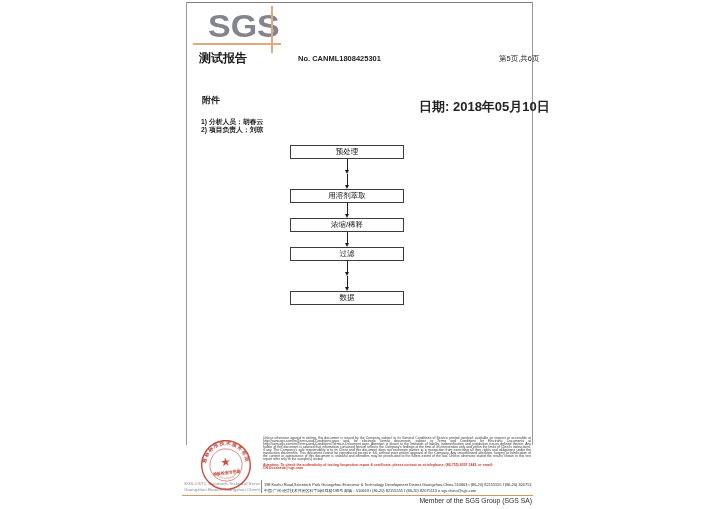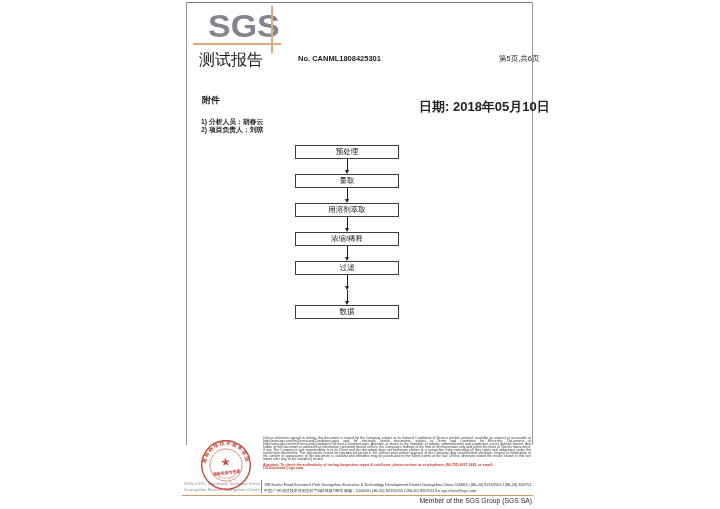--- a/index.html
+++ b/index.html
@@ -9,31 +9,31 @@
   
   .frame-top{left:186px;top:2px;width:346px;height:0;border-top:1.5px solid #7d7d7d;}
   .frame-left{left:186px;top:2px;width:0;height:443px;border-left:1px solid #9a9a9a;}
   .frame-right{left:532px;top:2px;width:0;height:443px;border-left:1px solid #9a9a9a;}
   
   .sgs-logo{left:208px;top:9px;font-size:34px;font-weight:bold;letter-spacing:0px;
             color:#84848e;transform:scaleY(0.92);line-height:1;}
   .logo-hline{left:193px;top:43px;width:88px;height:2px;background:#e0a87d;}
   .logo-vline{left:271px;top:6px;width:2px;height:47px;background:#e0a87d;}
   
-  .doc-type{left:199px;top:50px;font-size:16px;font-weight:normal;}
+  .doc-type{left:199px;top:50px;font-size:12px;font-weight:bold;}
   .report-no{left:298px;top:54px;font-size:7.5px;font-weight:bold;color:#222;}
   .date{left:419px;top:54px;font-size:13px;font-weight:bold;color:#222;margin-top:44px;}
   .page-info{left:499px;top:54px;font-size:7.5px;font-weight:normal;color:#222;}
   .attachment{left:202px;top:78px;font-size:9px;font-weight:bold;margin-top:16px;}
   .flow-title{left:186px;top:92px;width:300px;text-align:center;font-size:9.5px;font-weight:bold;}
   .personnel-1{left:201px;top:117px;font-size:6.8px;font-weight:bold;color:#222;}
   .personnel-2{left:201px;top:125px;font-size:6.8px;font-weight:bold;color:#222;}
   
   .flowchart{left:290px;top:145px;width:114px;display:flex;flex-direction:column;align-items:center;}
-  .fc-box{box-sizing:border-box;width:104px;height:14px;border:1px solid #3c3c3c;background:#fff;
+  .fc-box{box-sizing:border-box;width:114px;height:14px;border:1px solid #3c3c3c;background:#fff;
           display:flex;align-items:center;justify-content:center;font-size:7.5px;color:#111;}
   .fc-arrow{height:15px;display:flex;flex-direction:column;align-items:center;}
   .fc-line{width:1px;flex:1;background:#1e1e1e;}
   .fc-head{width:0;height:0;border-left:2.5px solid transparent;border-right:2.5px solid transparent;
            border-top:4px solid #1e1e1e;}
   
   .disclaimer{left:263px;top:437px;width:268px;font-size:3.4px;line-height:3.05px;
               text-align:justify;color:#3a3a3a;}
   .attention{left:263px;top:464px;width:268px;font-size:3.5px;line-height:3.3px;
              font-weight:bold;color:#c8392b;}
@@ -67,21 +67,20 @@
   <div class="abs attachment">附件</div>
   <div class="abs personnel-1">1) 分析人员：胡春云</div>
   <div class="abs personnel-2">2) 项目负责人：刘琼</div>
 
   <div class="abs flowchart">
       <div class="fc-box">预处理</div>
       <div class="fc-arrow">
         <span class="fc-line"></span>
         <span class="fc-head"></span>
       </div>
-      <div class="fc-box">量取</div>
       <div class="fc-arrow">
         <span class="fc-line"></span>
         <span class="fc-head"></span>
       </div>
       <div class="fc-box">用溶剂萃取</div>
       <div class="fc-arrow">
         <span class="fc-line"></span>
         <span class="fc-head"></span>
       </div>
       <div class="fc-box">浓缩/稀释</div>

